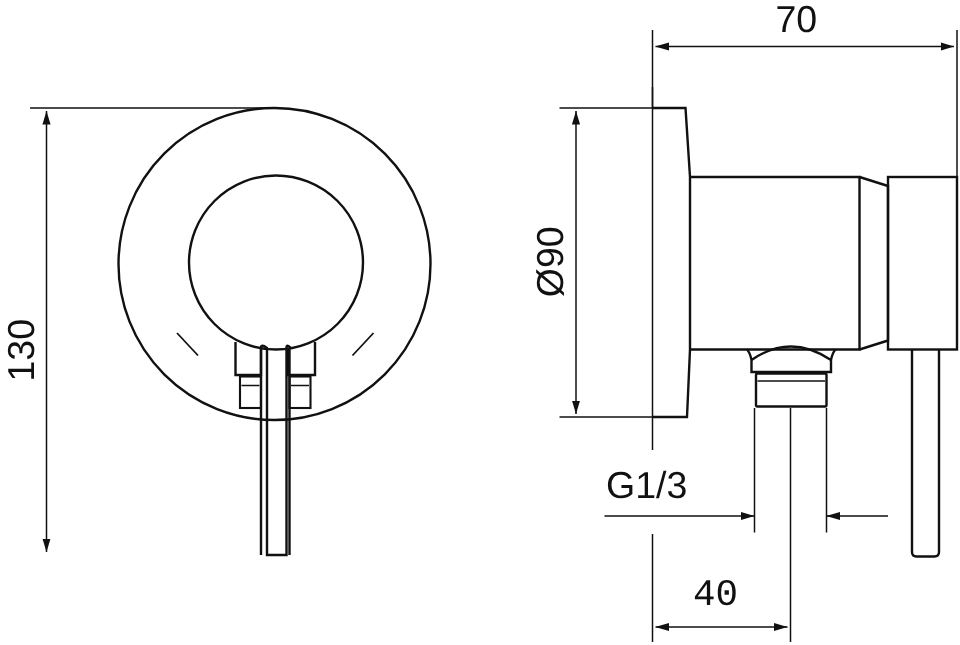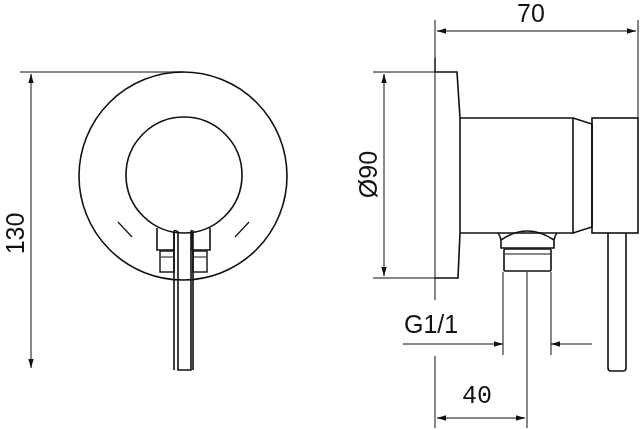--- a/index.html
+++ b/index.html
@@ -83,14 +83,14 @@
   <g stroke="#111" stroke-width="1">
     <line x1="435" y1="356" x2="435" y2="428"></line>
     <line x1="527" y1="272" x2="527" y2="428"></line>
     <line x1="437" y1="418" x2="525" y2="418" marker-start="url(#arr)" marker-end="url(#arr)"></line>
   </g>
 </svg>
 
 <div class="dim-label rot" style="left:-8px; top:221px; width:46px; text-align:center;">130</div>
 <div class="dim-label" style="left:517px; top:1px;">70</div>
 <div class="dim-label rot" style="left:344px; top:162px; width:48px; text-align:center;">Ø90</div>
-<div class="dim-label" style="left:404px; top:312px;">G1/1</div>
+<div class="dim-label" style="left:404px; top:312px;">G1/3</div>
 <div class="dim-label" style="left:462px; top:384px;font-family:Liberation Mono, monospace;">40</div>
 
 </body></html>

